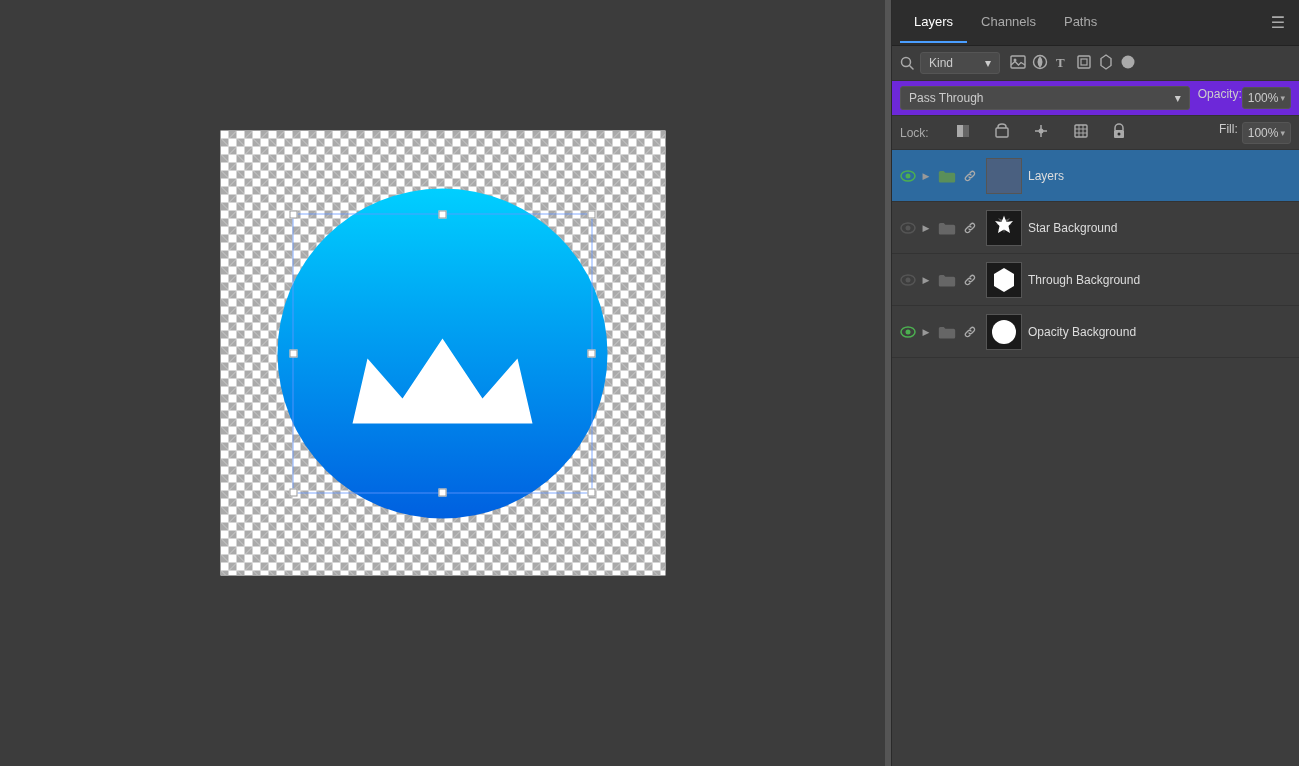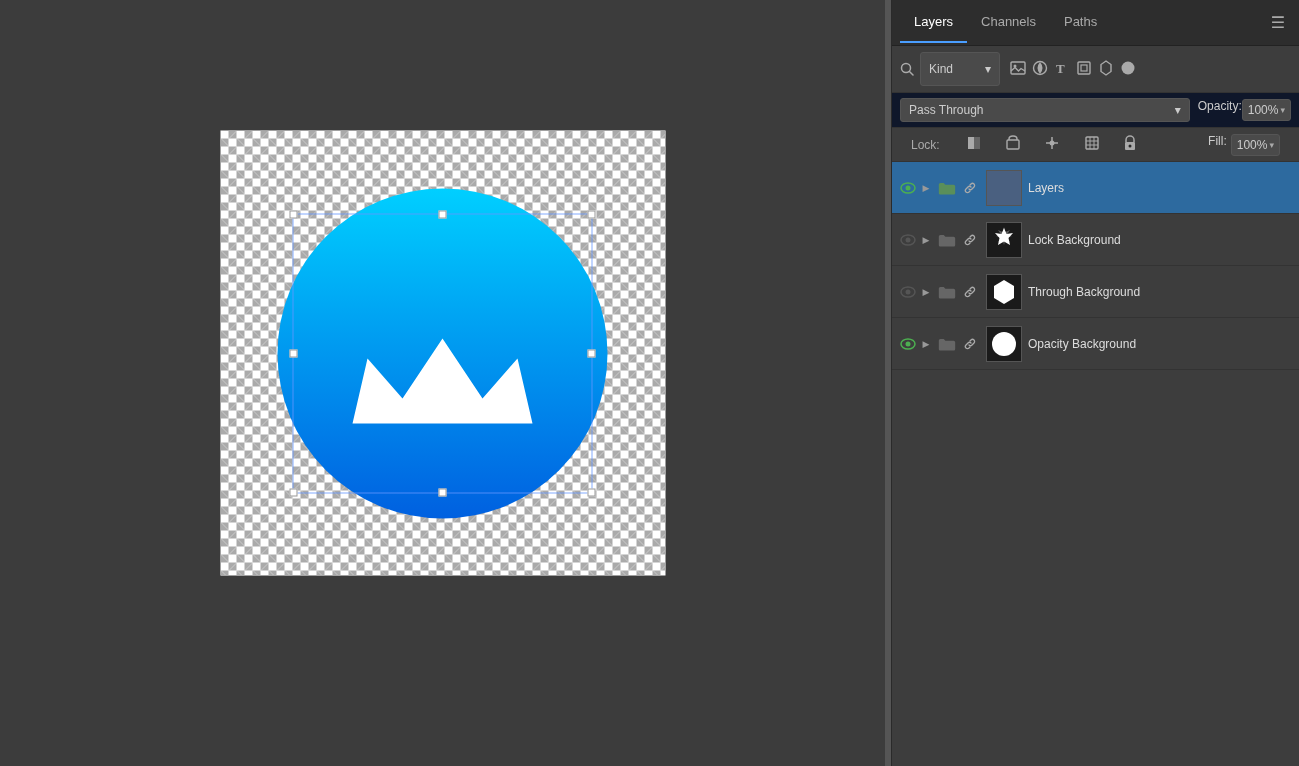--- a/index.html
+++ b/index.html
@@ -147,21 +147,21 @@
       border-bottom: 1px solid #333;
       gap: 6px;
     }
 
     .filter-select {
       display: flex;
       align-items: center;
       background: #4a4a4a;
       border: 1px solid #555;
       border-radius: 3px;
-      padding: 9px 8px;
+      padding: 3px 8px;
       cursor: pointer;
       color: #ccc;
       font-size: 12px;
       gap: 4px;
       min-width: 80px;
     }
 
     .filter-icons {
       display: flex;
       align-items: center;
@@ -173,21 +173,21 @@
       cursor: pointer;
       color: #aaa;
       font-size: 13px;
     }
 
     
     .blend-row {
       display: flex;
       align-items: center;
       padding: 5px 8px;
-      background: #0f172a;
+      background: #6d28d9;
       border-bottom: 1px solid #333;
       gap: 8px;
     }
 
     .blend-select {
       display: flex;
       align-items: center;
       background: #4a4a4a;
       border: 1px solid #555;
       border-radius: 3px;
@@ -203,21 +203,21 @@
       display: flex;
       align-items: flex-start;
       color: #ccc;
       font-size: 12px;
     }
 
     
     .lock-row {
       display: flex;
       align-items: center;
-      padding: 5px 19px;
+      padding: 5px 8px;
       background: #3d3d3d;
       border-bottom: 1px solid #333;
       gap: 20px;
     }
 
     .lock-label {
       color: #aaa;
       font-size: 12px;
       margin-right: 4px;
     }
@@ -569,21 +569,21 @@
         </div>
         <div class="layer-thumb">
           <svg class="thumb-star" viewBox="0 0 30 30">
 
             <rect width="30" height="30" fill="#1a1a1a"></rect>
             <path d="M15 3 L17.5 9 L24 8 L19.5 13 L21 20 L15 16.5 L9 20 L10.5 13 L6 8 L12.5 9 Z" fill="white"></path>
 
             <path d="M15 2 L16.5 7 L21 5 L18 9.5 L23 11 L18 12.5 L21 17 L16.5 15 L15 20 L13.5 15 L9 17 L12 12.5 L7 11 L12 9.5 L9 5 L13.5 7 Z" fill="white" opacity="0.3"></path>
           </svg>
         </div>
-        <div class="layer-name">Lock Background</div>
+        <div class="layer-name">Star Background</div>
       </div>
 
       <div class="layer-item">
         <div class="layer-visibility" style="color:#666;">
           <svg width="16" height="12" viewBox="0 0 16 12" fill="none">
             <ellipse cx="8" cy="6" rx="7" ry="5" stroke="#555" stroke-width="1.5"></ellipse>
             <circle cx="8" cy="6" r="2.5" fill="#555"></circle>
           </svg>
         </div>
         <div class="layer-expand">

